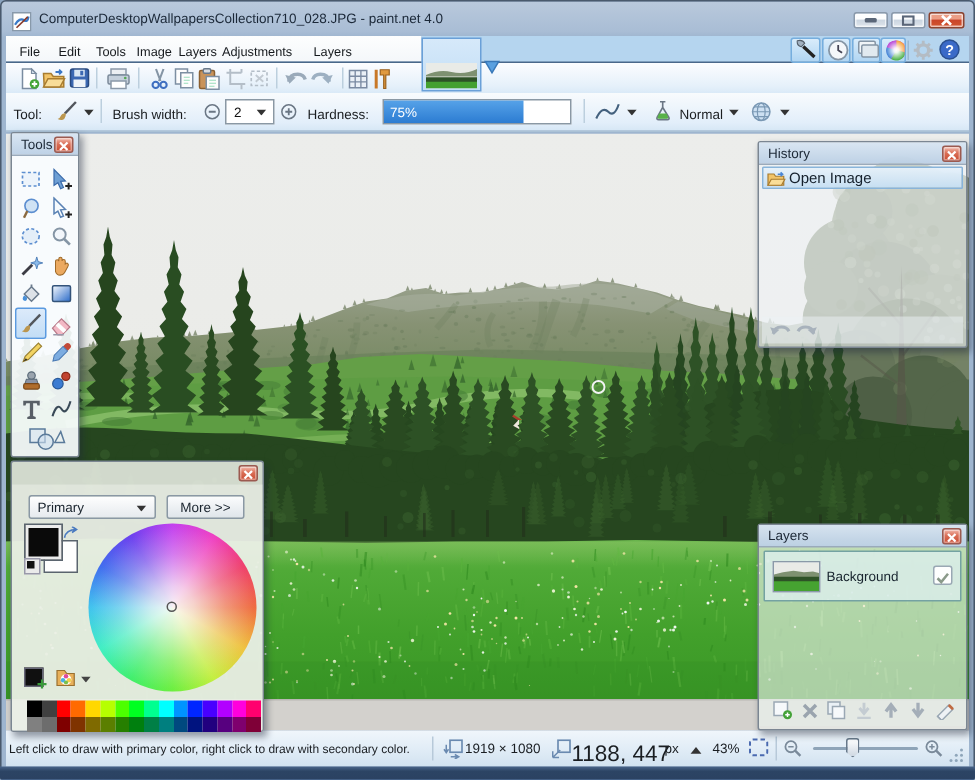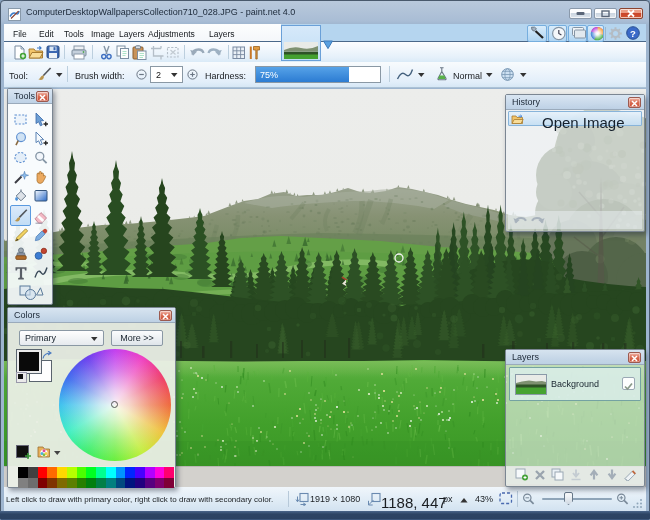--- a/index.html
+++ b/index.html
@@ -2200,36 +2200,35 @@
       <svg width="7" height="7">
         <path d="M1,1 L6,6 M6,1 L1,6" stroke="#fff" stroke-width="1.5"></path>
       </svg>
     </div>
 <div class="abs" style="left:2px;top:16px;right:2px;height:15px;background:linear-gradient(rgba(230,241,250,.96),rgba(198,223,243,.96));border:1px solid #88b4da;border-radius:1px">
  <svg class="abs" style="left:2px;top:1px" width="13" height="12">
         <path d="M1,3 h4 l1,1.5 h5.5 v6 h-10.5 Z" fill="#f2c469" stroke="#a87c30" stroke-width=".8"></path>
         <path d="M1,10.5 l2.2,-4 h9 l-2.2,4 Z" fill="#f9dd98" stroke="#a87c30" stroke-width=".8"></path>
         <path d="M7.5,3.2 h3.2 m-1.3,-1.3 l1.4,1.3 l-1.4,1.3" stroke="#4a86d4" stroke-width="1" fill="none"></path>
       </svg>
- <span class="abs" style="left:33px;top:2px;font-size:15px;color:#15202c">Open Image</span>
+ <span class="abs" style="left:17px;top:2px;font-size:10px;color:#15202c">Open Image</span>
 </div>
 <div class="abs" style="left:2px;bottom:2px;height:18px;right:2px;background:rgba(236,241,245,.5)">
  <svg class="abs" style="left:4px;top:2px" width="17" height="14">
         <path d="M3.5,9.5 q0.8,-4.5 5.5,-4.5 q3.5,0 5,2.8" fill="none" stroke="#a8b2bc" stroke-width="2.1"></path>
         <path d="M1.4,5.2 L3.8,10.4 L7.6,6.9 Z" fill="#a8b2bc"></path>
       </svg>
  <svg class="abs" style="left:21px;top:2px" width="17" height="14">
         <path d="M13.5,9.5 q-0.8,-4.5 -5.5,-4.5 q-3.5,0 -5,2.8" fill="none" stroke="#a8b2bc" stroke-width="2.1"></path>
         <path d="M15.6,5.2 L13.2,10.4 L9.4,6.9 Z" fill="#a8b2bc"></path>
       </svg>
 </div>
 </div>
 <div class="panel" id="colorspanel" style="left:7px;top:307px;width:169px;height:181px;background:rgba(233,238,229,.88)">
 <div class="abs" style="left:0;top:15px;right:0;bottom:0;background:rgba(237,241,234,.5)"></div>
-<div class="ptitle">Colors</div>
     <div class="pclose">
       <svg width="7" height="7">
         <path d="M1,1 L6,6 M6,1 L1,6" stroke="#fff" stroke-width="1.5"></path>
       </svg>
     </div>
 <div class="abs" style="left:11px;top:22px;width:85px;height:16px;background:linear-gradient(#fefefe,#e6eaee);border:1px solid #8a98a4;border-radius:2px;font-size:9px;color:#1a242e;padding:2px 0 0 5px">Primary
  <svg class="abs" style="right:5px;top:6px" width="7" height="4">
         <path d="M0,0 h6.5 L3.25,4 Z" fill="#333"></path>
       </svg></div>
 <div class="abs" style="left:103px;top:22px;width:52px;height:16px;background:linear-gradient(#fbfcfd,#dfe5ea);border:1px solid #8a98a4;border-radius:2px;font-size:9px;color:#1a242e;text-align:center;padding-top:2px">More &gt;&gt;</div>

